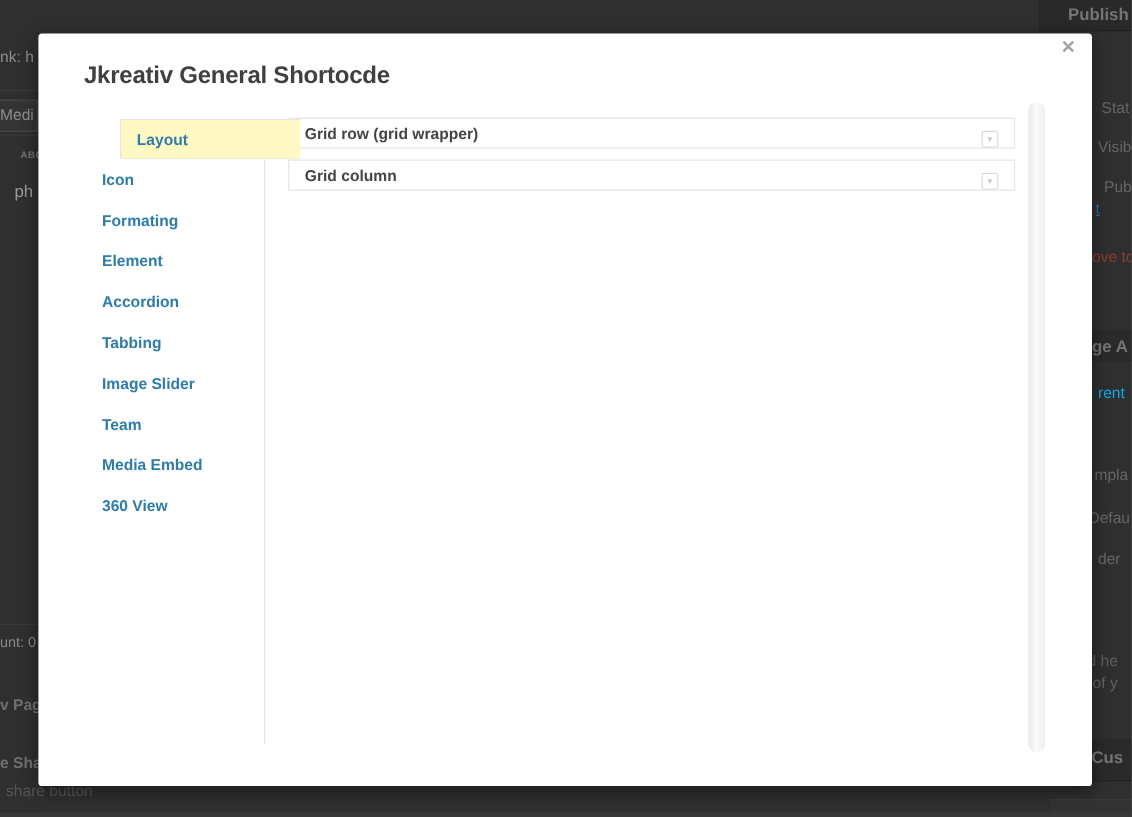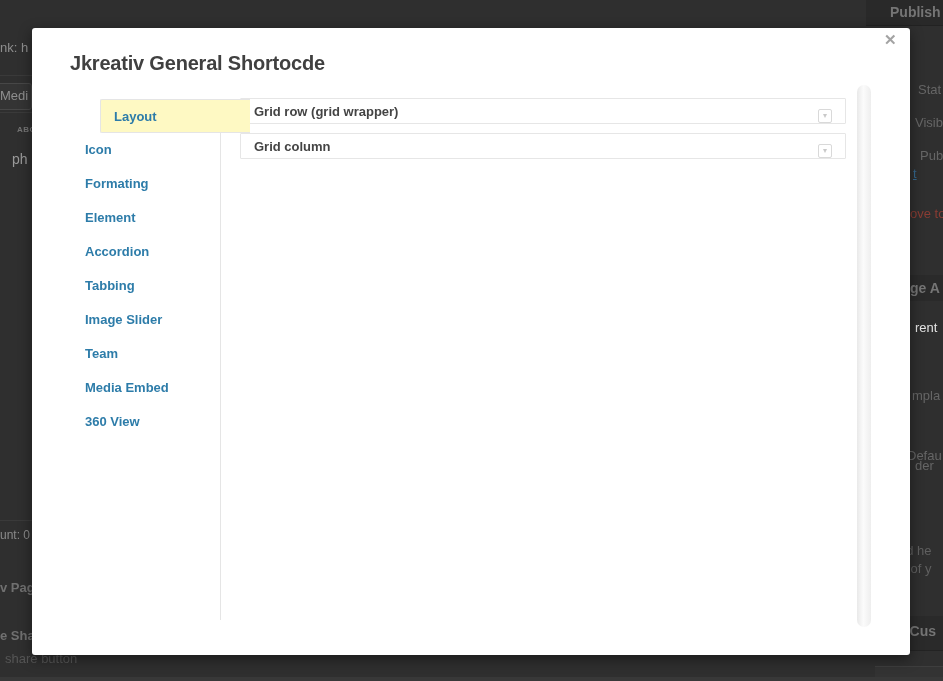--- a/index.html
+++ b/index.html
@@ -27,24 +27,24 @@
   .bgr-publish-band{position:absolute;left:866px;top:0;width:77px;height:25px;
                     background:#292929;border-bottom:1px solid #222;}
   .bgr-publish{left:890px;top:4px;font-size:14px;font-weight:bold;color:#757575;}
   .bgr-status{left:918px;top:82px;font-size:13px;color:#666;}
   .bgr-visibility{left:915px;top:115px;font-size:13px;color:#666;}
   .bgr-published{left:920px;top:148px;font-size:13px;color:#666;}
   .bgr-edit{left:913px;top:166px;font-size:13px;color:#35688f;text-decoration:underline;}
   .bgr-trash{left:910px;top:206px;font-size:13px;color:#8a3c33;}
   .bgr-attr-band{position:absolute;left:880px;top:275px;width:63px;height:26px;background:#2a2a2a;}
   .bgr-attr{left:910px;top:280px;font-size:14px;font-weight:bold;color:#757575;}
-  .bgr-parent{left:915px;top:320px;font-size:13px;color:#e5e5e5;}
+  .bgr-parent{left:915px;top:320px;font-size:13px;color:#0ea5e9;}
   .bgr-parentval{left:868px;top:355px;font-size:13px;color:#666;}
   .bgr-template{left:912px;top:388px;font-size:13px;color:#666;}
-  .bgr-templateval{left:907px;top:424px;font-size:13px;color:#666;margin-top:24px;}
+  .bgr-templateval{left:907px;top:424px;font-size:13px;color:#666;}
   .bgr-order{left:915px;top:458px;font-size:13px;color:#666;}
   .bgr-help1{left:899px;top:543px;font-size:13px;color:#5f5f5f;}
   .bgr-help2{left:896px;top:561px;font-size:13px;color:#5f5f5f;}
   .bgr-custom-band{position:absolute;left:875px;top:616px;width:68px;height:34px;
                    background:#2a2a2a;border-bottom:1px solid #232323;}
   .bgr-custom{left:901px;top:623px;font-size:14px;font-weight:bold;color:#757575;}
   .bgr-bottombox{position:absolute;left:875px;top:666px;width:68px;height:15px;
                  background:#333;border-top:1px solid #3e3e3e;}
   .bg-bottomband{position:absolute;left:0;top:677px;width:943px;height:4px;background:#383838;}
 

